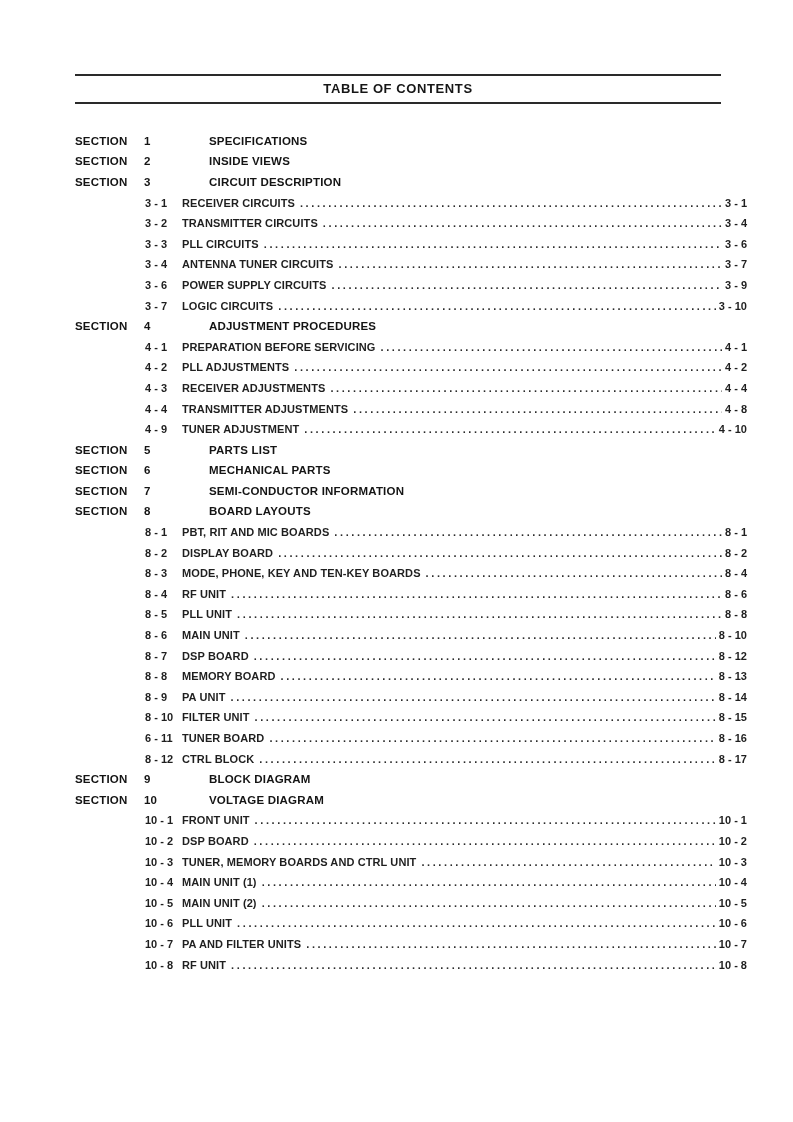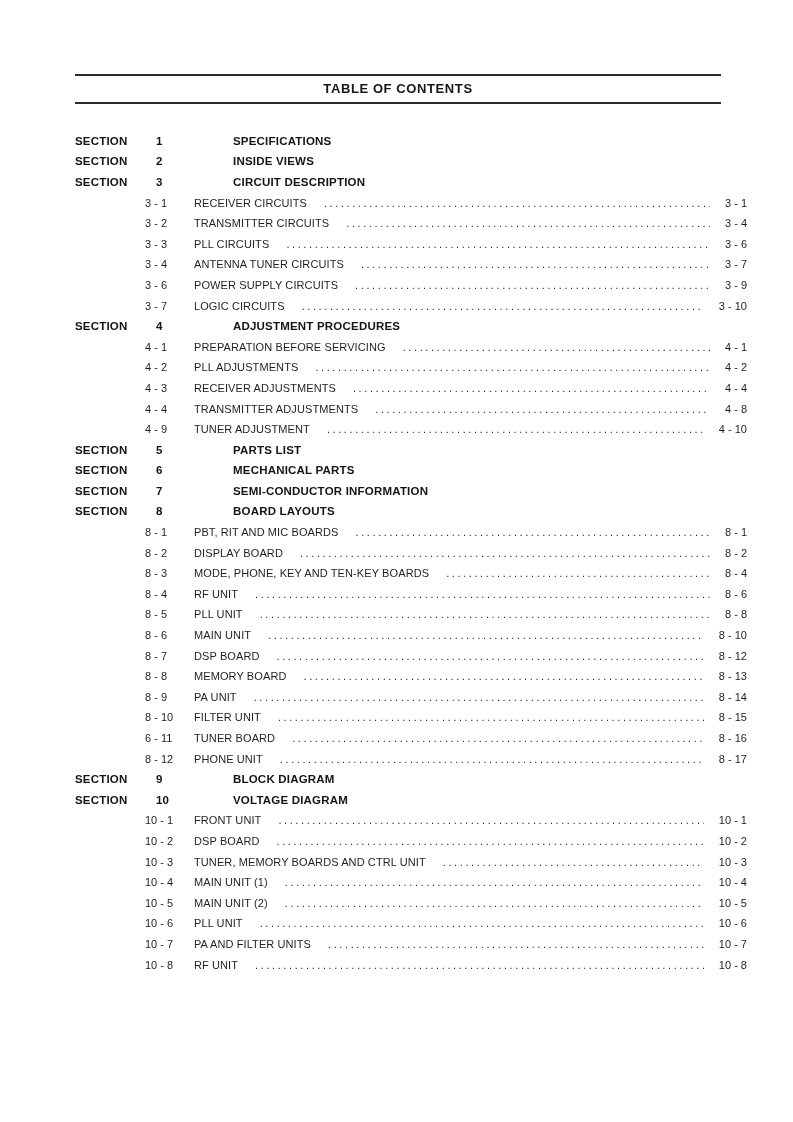--- a/index.html
+++ b/index.html
@@ -31,32 +31,31 @@
     padding: 5px 0 6px 0;
     color: #161616;
   }
   #toc { margin-top: 27px; }
   .row {
     display: flex;
     align-items: baseline;
     height: 20.6px;
     line-height: 20.6px;
     font-size: 11px;
-    gap: 12px;
   }
   .section-row {
     font-weight: bold;
     font-size: 11.5px;
     letter-spacing: 0.2px;
     color: #141414;
   }
   .sec-label { width: 69px; flex: none; }
   .sec-num   { width: 37px; flex: none; }
   .sec-title { flex: none; white-space: nowrap; margin-left: 28px; }
-  .item-row { padding-left: 70px; color: #1f1f1f; }
+  .item-row { padding-left: 70px; color: #1f1f1f; font-weight: bold; }
   .item-num   { width: 37px; flex: none; white-space: nowrap; }
   .item-title { flex: none; white-space: nowrap; letter-spacing: 0.1px; }
   .leader {
     flex: 1 1 auto;
     overflow: hidden;
     white-space: nowrap;
     margin: 0 3px 0 5px;
     letter-spacing: 2.6px;
     color: #2b2b2b;
   }
@@ -242,21 +241,21 @@
         <span class="item-page">8 - 15</span>
       </div>
       <div class="row item-row">
         <span class="item-num">6 - 11</span>
         <span class="item-title">TUNER BOARD</span>
         <span class="leader"></span>
         <span class="item-page">8 - 16</span>
       </div>
       <div class="row item-row">
         <span class="item-num">8 - 12</span>
-        <span class="item-title">PHONE UNIT</span>
+        <span class="item-title">CTRL BLOCK</span>
         <span class="leader"></span>
         <span class="item-page">8 - 17</span>
       </div>
       <div class="row section-row">
         <span class="sec-label">SECTION</span>
         <span class="sec-num">9</span>
         <span class="sec-title">BLOCK DIAGRAM</span>
       </div>
       <div class="row section-row">
         <span class="sec-label">SECTION</span>

